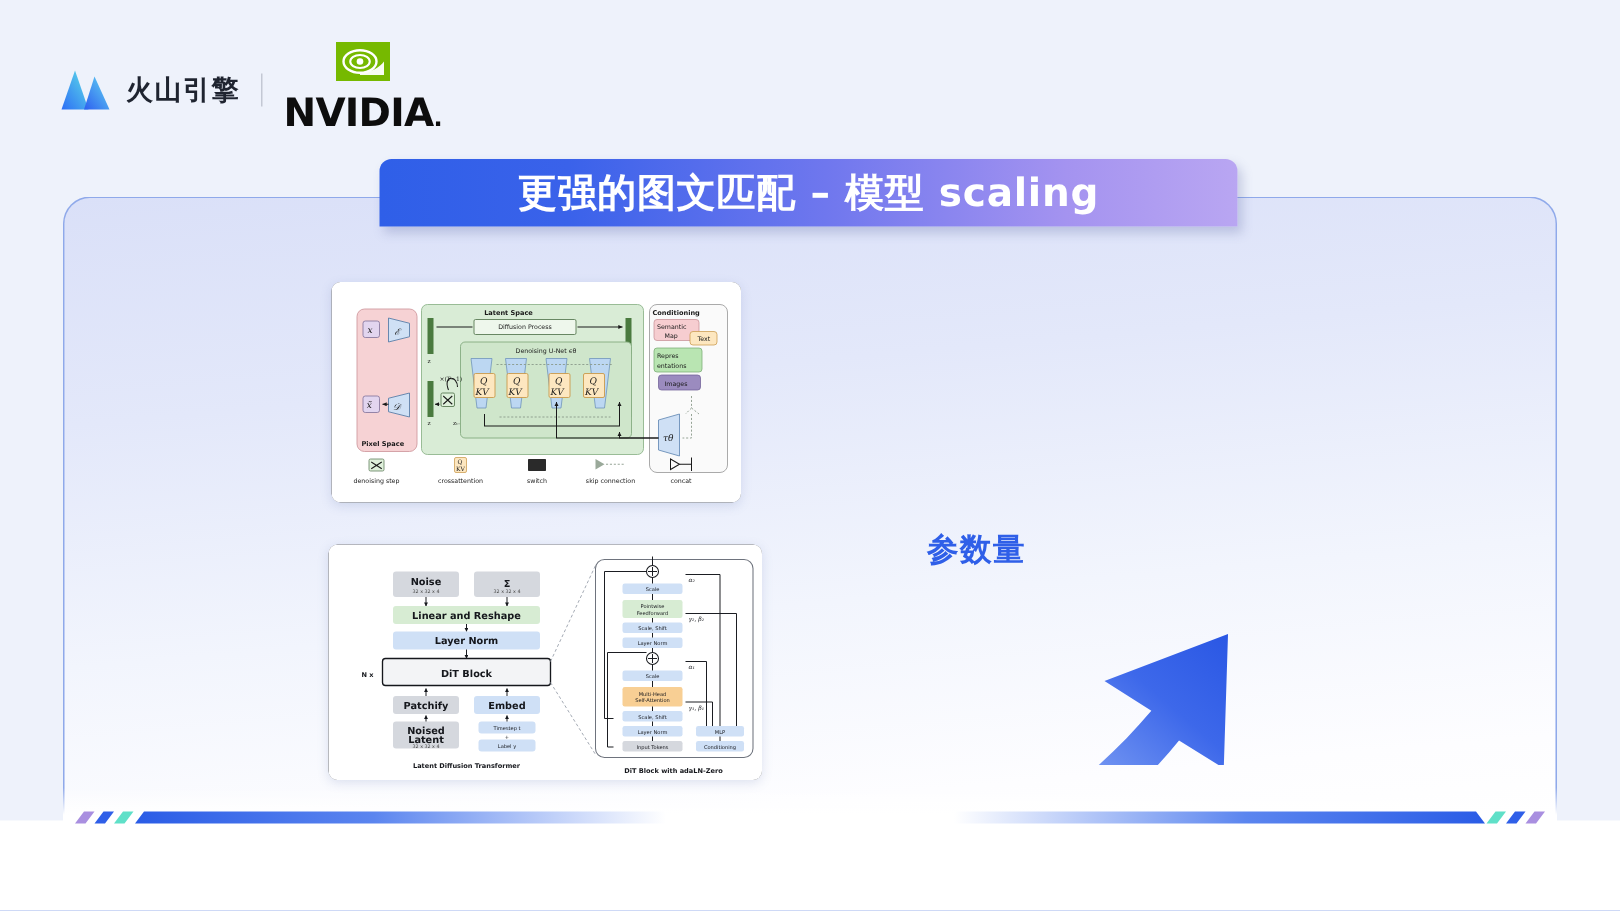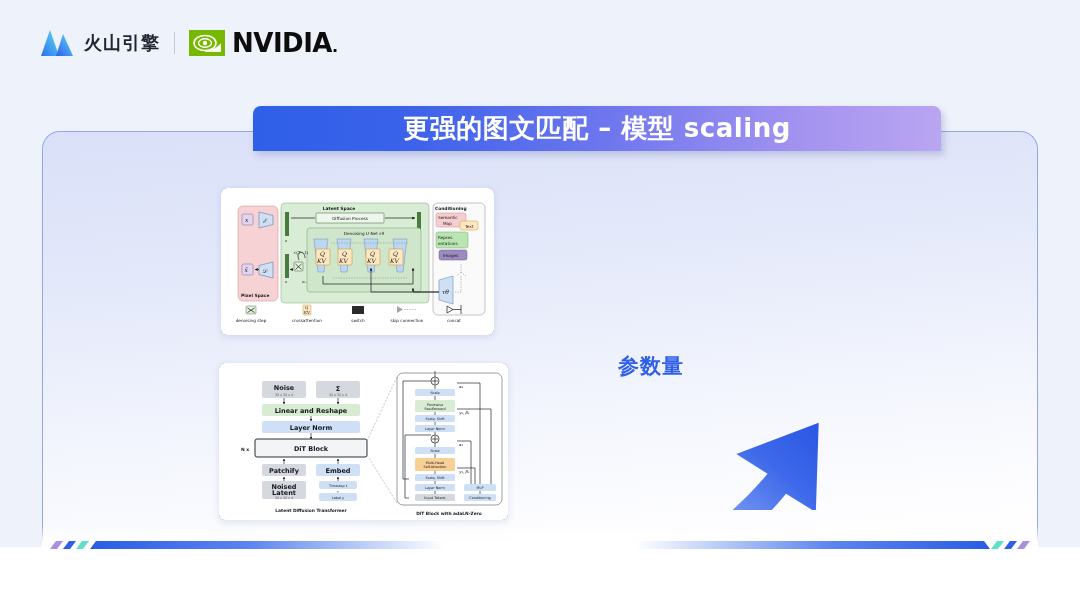--- a/index.html
+++ b/index.html
@@ -10,38 +10,38 @@
     position:relative;
     overflow:hidden;
   }
 
   
   .header { position:absolute; left:40px; top:28px; display:flex; align-items:center; gap:0px; }
   .vq-logo { display:flex; align-items:center; gap:10px; }
   .vq-mark { width:34px; height:30px; }
   .vq-text { font-size:18px; font-weight:700; color:#1f2430; letter-spacing:1px; font-family:"DejaVu Sans",sans-serif; }
   .divider { width:1px; height:22px; background:#c3c8d4; margin:0 14px; }
-  .nv-logo { display:flex; align-items:center; gap:7px; }
+  .nv-logo { display:flex; align-items:center; gap:7px;flex-direction:column; }
   .nv-eye { width:36px; height:26px; background:#76b900; display:flex; align-items:center; justify-content:center; }
   .nv-text { font-size:26px; font-weight:700; color:#0d0d0d; letter-spacing:-0.5px; font-family:"DejaVu Sans",sans-serif; }
   .nv-text .dot { font-size:16px; }
 
   
   .panel {
     position:absolute; left:42px; top:131px; width:996px; height:420px;
     border:1px solid #8fa9ea; border-bottom:none;
     border-radius:18px 18px 0 0;
     background:linear-gradient(175deg,#dae0f8 0%,#e3e8fa 30%,#f2f5fd 62%,#fdfdff 88%,#ffffff 100%);
   }
   .panel-mask { position:absolute; left:42px; bottom:56px; width:996px; height:26px;
     background:linear-gradient(180deg,rgba(255,255,255,0) 0%,#ffffff 70%); }
 
   
   .banner {
-    position:absolute; left:253px; top:106px; width:688px; height:45px;
+    position:absolute; left:253px; top:106px; width:572px; height:45px;
     background:linear-gradient(90deg,#2f5fe8 0%,#3a62ea 22%,#6f77ee 52%,#a493f0 80%,#b9a6f2 100%);
     border-radius:8px 8px 0 0;
     box-shadow:3px 4px 7px rgba(90,100,160,0.28);
     display:flex; align-items:center; justify-content:center;
   }
   .banner-title {
     color:#ffffff; font-size:26px; font-weight:600; letter-spacing:0.5px;
     white-space:nowrap;
     font-family:"DejaVu Sans","Liberation Sans",sans-serif;
   }

